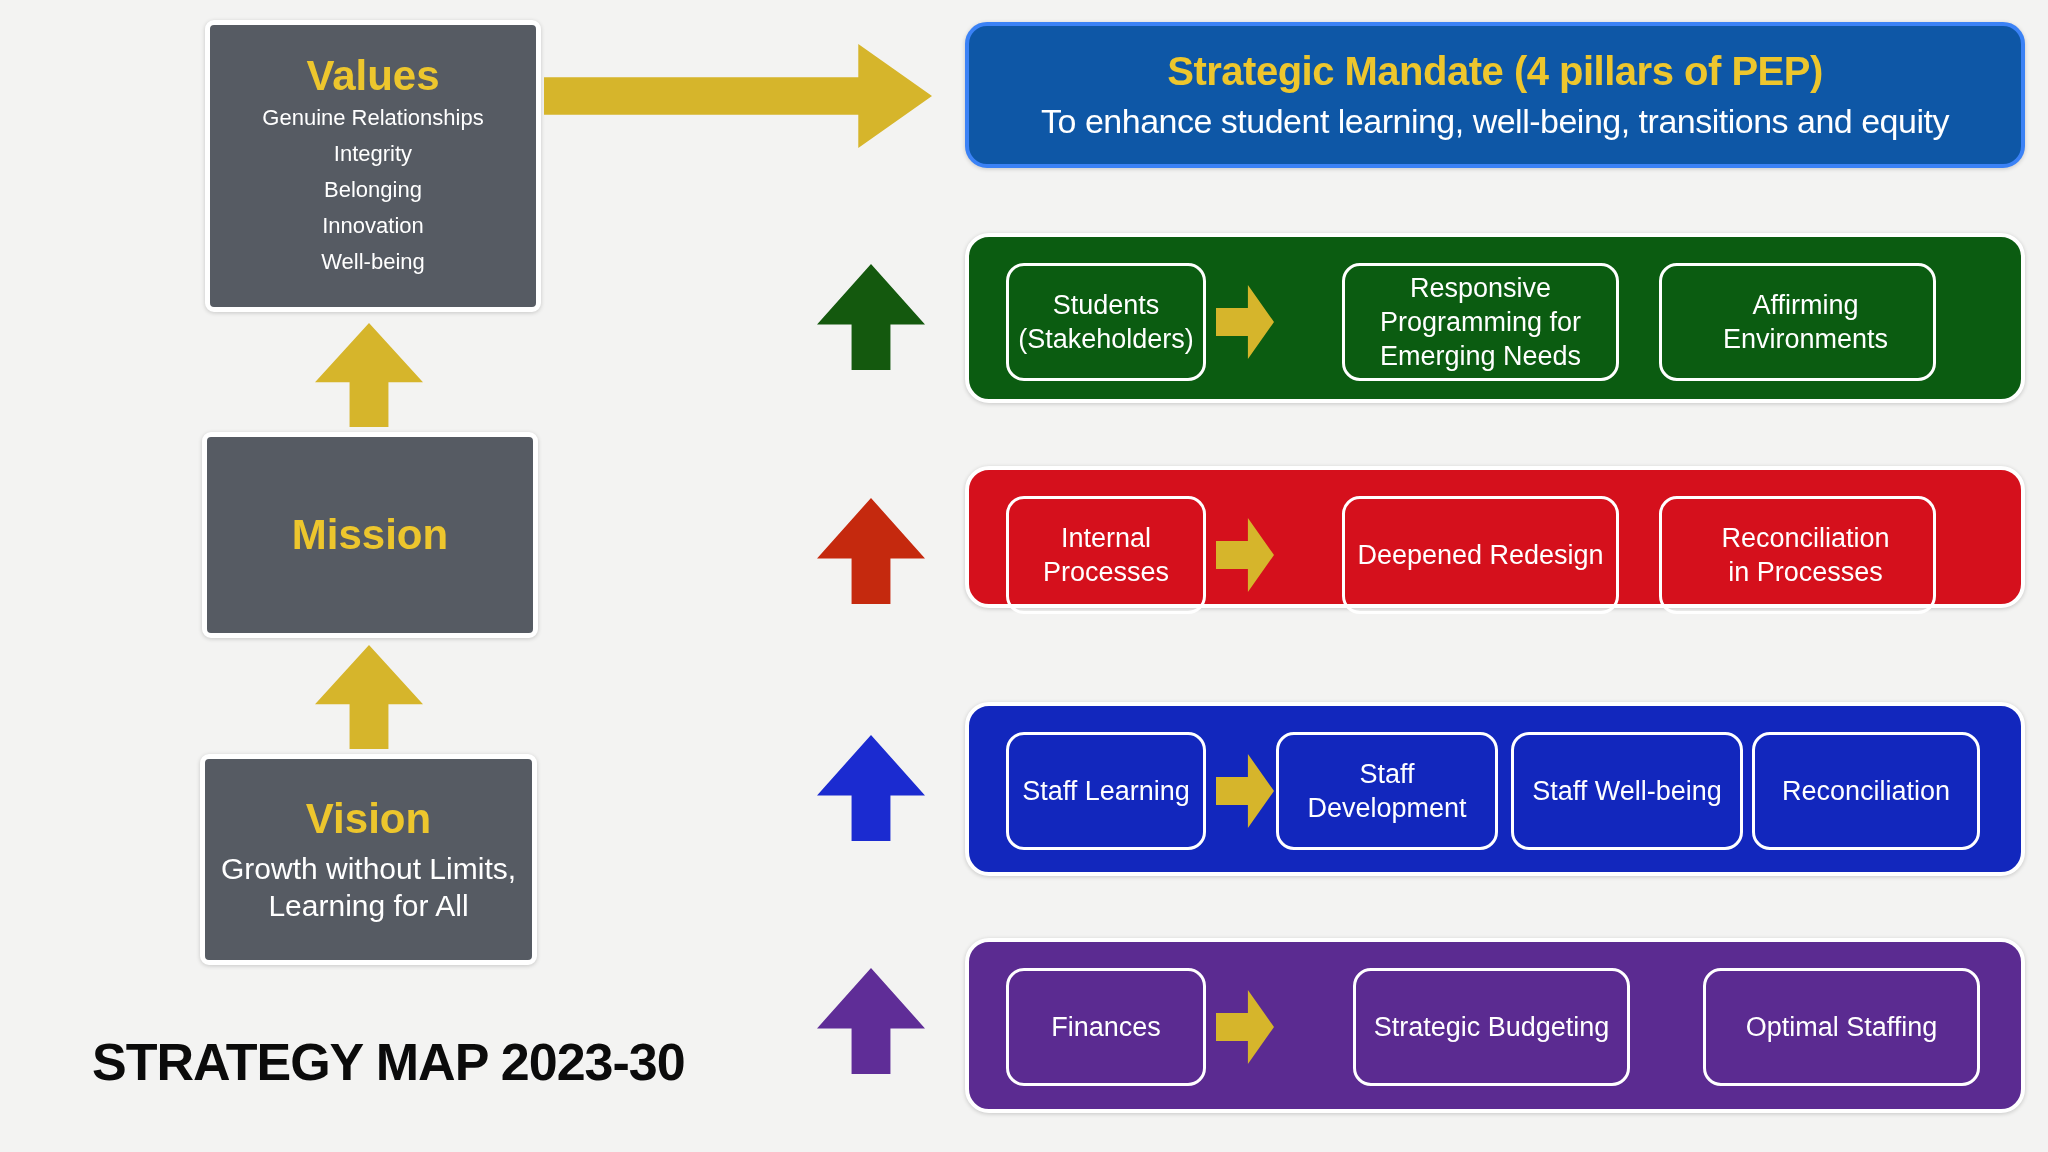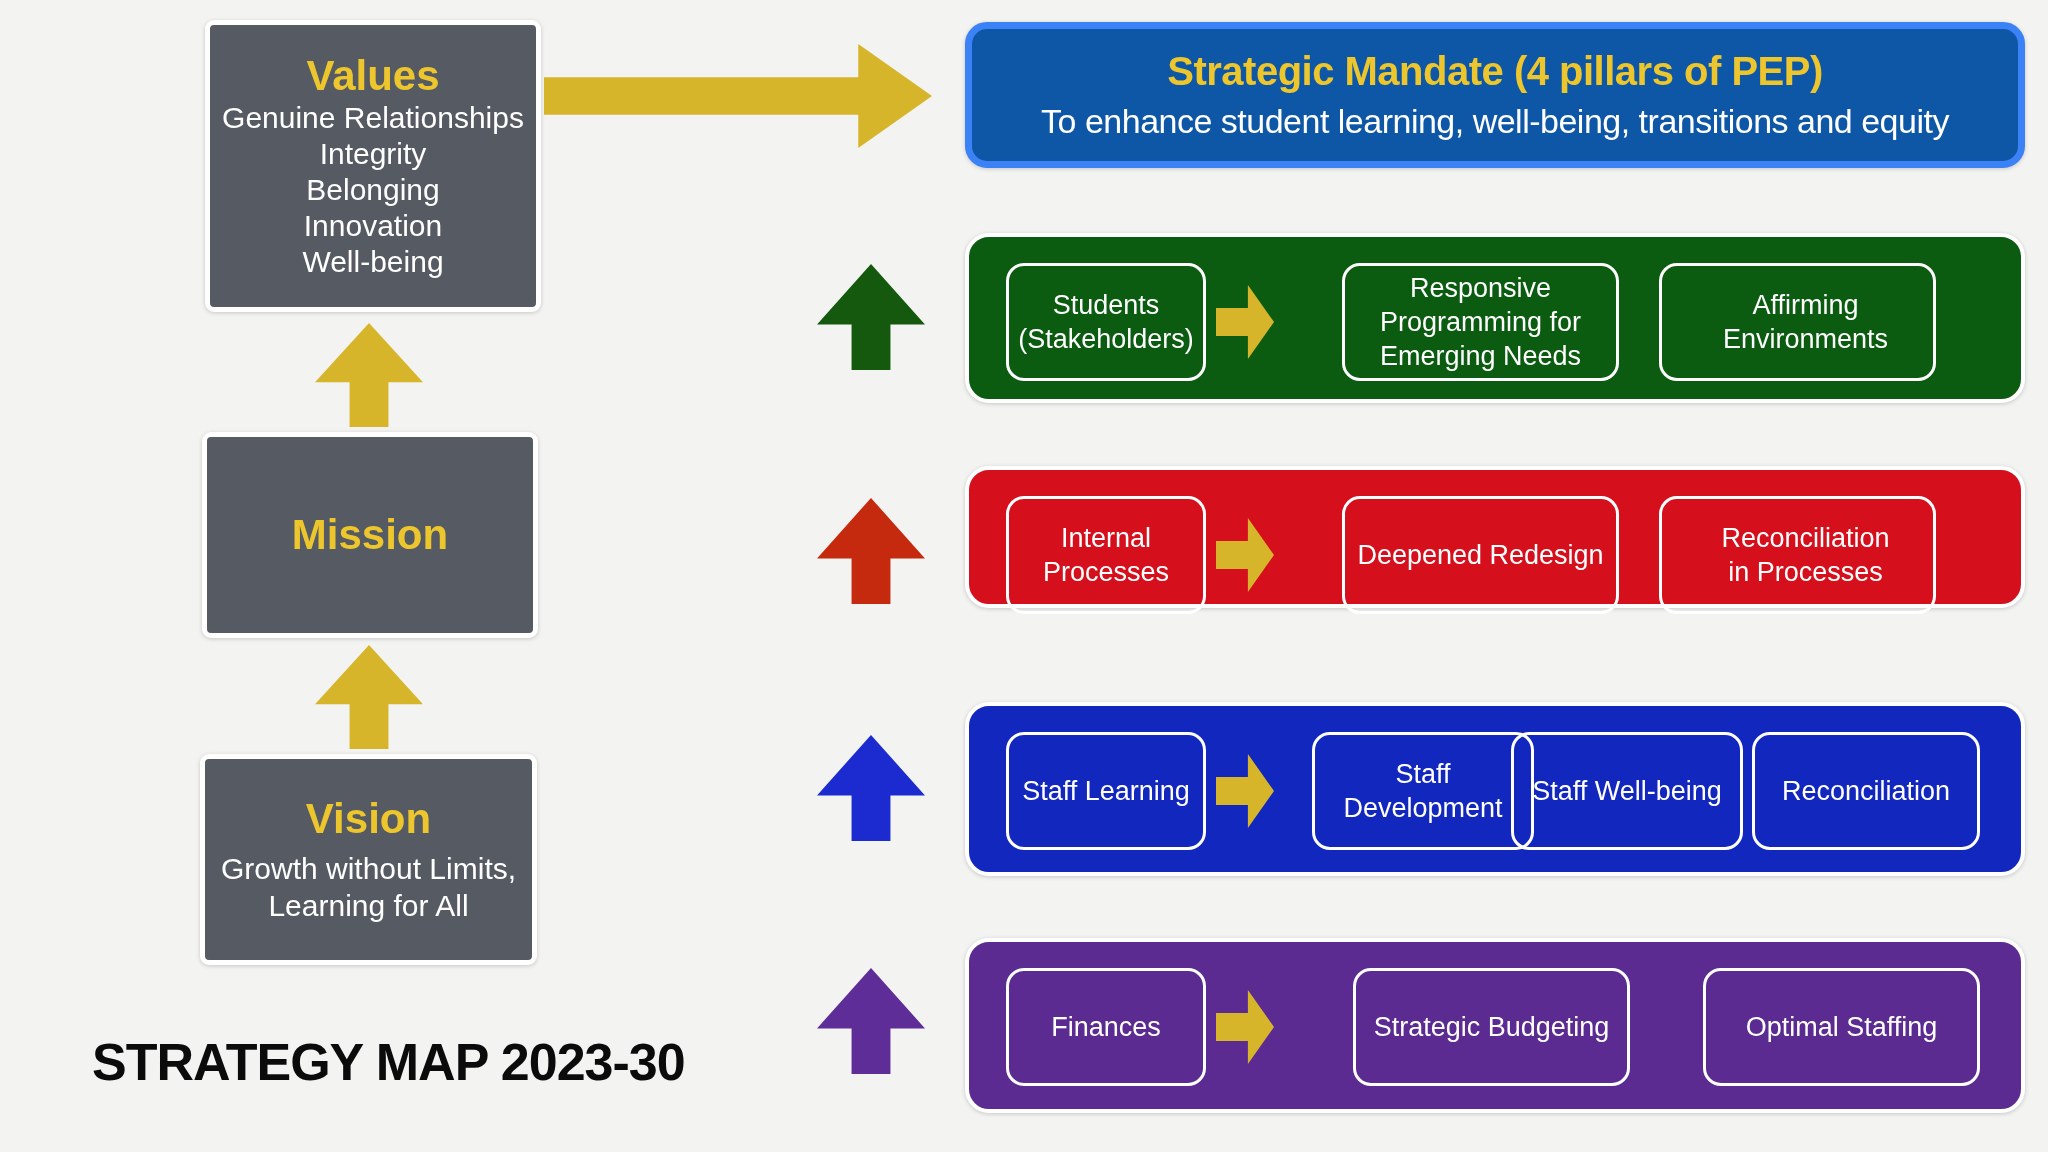--- a/index.html
+++ b/index.html
@@ -28,21 +28,21 @@
   #vision-box{left:200px;top:754px;width:337px;height:211px;}
   .gray-title{
     color:#edc62d;
     font-size:42px;font-weight:bold;
     line-height:1.15;
   }
   .gray-text{
     font-size:30px;line-height:37px;
     white-space:pre-line;
   }
-  .values-line{font-size:30px;line-height:36px;}
+  .values-line{font-size:22px;line-height:36px;}
   
   #page-title{
     position:absolute;left:92px;top:1032px;
     font-size:52px;font-weight:bold;color:#0b0b0b;
     letter-spacing:-1px;white-space:nowrap;
   }
   
   .up-arrow{
     position:absolute;
     clip-path:polygon(50% 0,100% 57%,68% 57%,68% 100%,32% 100%,32% 57%,0 57%);
@@ -58,21 +58,21 @@
     position:absolute;left:544px;top:44px;width:388px;height:104px;
     clip-path:polygon(0 32%,81% 32%,81% 0,100% 50%,81% 100%,81% 68%,0 68%);
   }
   .flow-arrow{
     position:absolute;left:247px;top:48px;width:58px;height:74px;
     clip-path:polygon(0 31%,55% 31%,55% 0,100% 50%,55% 100%,55% 69%,0 69%);
   }
   
   #mandate-banner{
     position:absolute;left:965px;top:22px;width:1060px;height:146px;
-    border:7px solid #3b82f6;border-radius:22px;box-sizing:border-box;
+    border:4px solid #3b82f6;border-radius:22px;box-sizing:border-box;
     display:flex;flex-direction:column;align-items:center;justify-content:center;
     text-align:center;
     box-shadow:0 1px 4px rgba(0,0,0,.18);
   }
   #mandate-title{
     color:#edc62d;font-size:40px;font-weight:bold;letter-spacing:-0.5px;
   }
   #mandate-subtitle{
     color:#ffffff;font-size:34px;letter-spacing:-0.5px;margin-top:8px;
   }
@@ -94,21 +94,21 @@
     text-align:center;white-space:pre-line;
     padding:0 8px;
   }
   .pill-src{left:37px;width:200px;}
   
   .cols3 .pill-a{left:373px;width:277px;}
   .cols3 .pill-b{left:690px;width:277px;padding-left:24px;}
   #row-band-3 .pill-a{left:384px;width:277px;}
   #row-band-3 .pill-b{left:734px;width:277px;}
   
-  .cols4 .pill-a{left:307px;width:222px;margin-left:36px;}
+  .cols4 .pill-a{left:307px;width:222px;}
   .cols4 .pill-b{left:542px;width:232px;}
   .cols4 .pill-c{left:783px;width:228px;}
 </style>
 </head>
 <body>
 
 <div id="canvas" style="background-color: rgb(243, 243, 242);">
 
   <div class="gray-box" id="values-box" style="background-color: rgb(86, 91, 99);">
     <div class="gray-title">Values</div>

